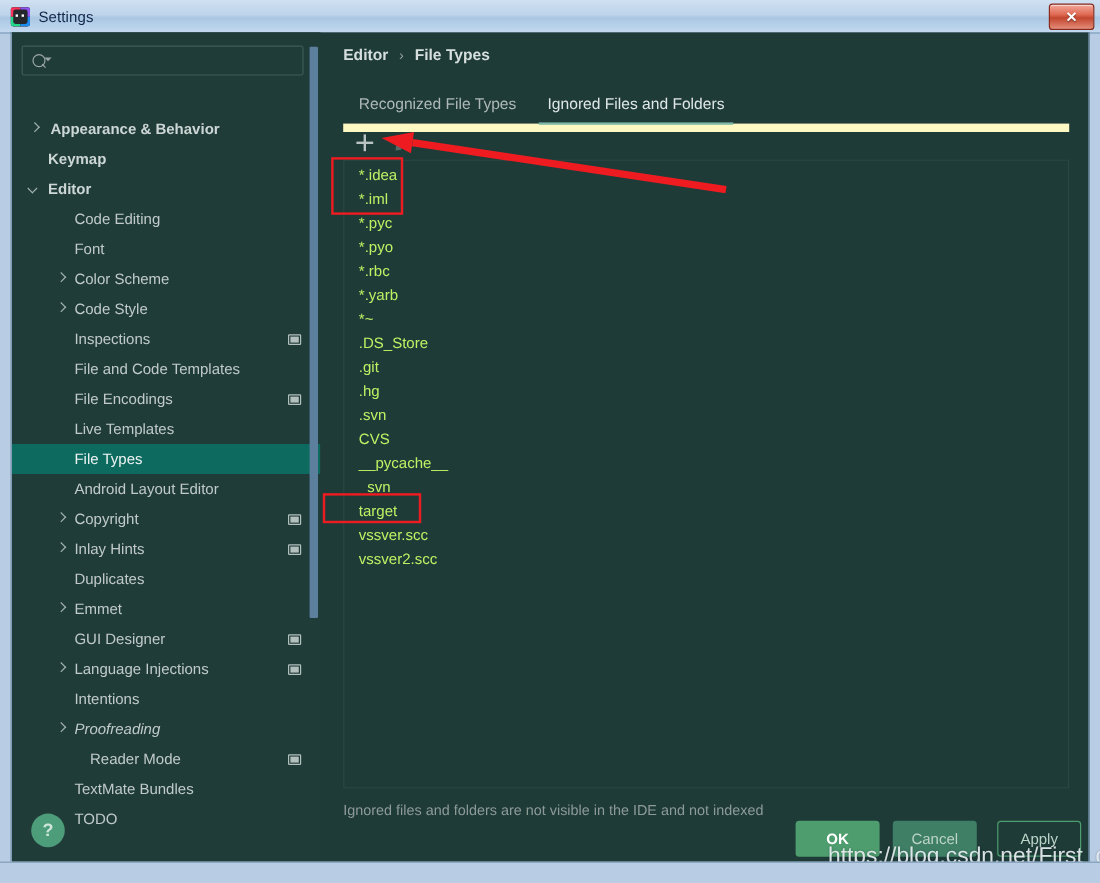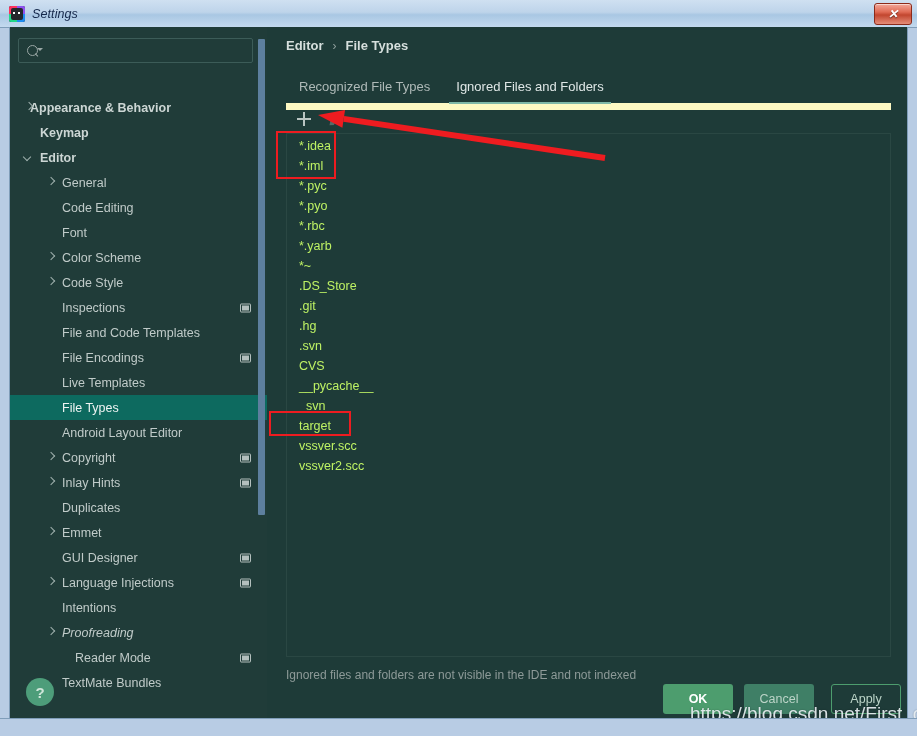--- a/index.html
+++ b/index.html
@@ -13,21 +13,21 @@
     width: 917px; height: 736px;
     background: #b8cce4;
     overflow: hidden;
   }
 
   
   .titlebar {
     position: absolute; left: 0; top: 0; width: 917px; height: 27px;
     background: linear-gradient(to bottom, #cfe0f1 0%, #bed4ea 45%, #a9c7e3 55%, #c3d9ef 100%);
     border-bottom: 1px solid #7f9db9;
-    display: flex; align-items: center; font-style: italic;
+    display: flex; align-items: center;
   }
   .title-icon {
     width: 16px; height: 16px; margin-left: 9px; margin-right: 7px;
     position: relative; flex: 0 0 auto;
     background: #1b1f24; border-radius: 2px;
     overflow: hidden;
   }
   .title-icon .q1 { position:absolute; left:0; top:0; width:8px; height:8px; background:#fe315d; }
   .title-icon .q2 { position:absolute; right:0; top:0; width:8px; height:8px; background:#8f52f0; }
   .title-icon .q3 { position:absolute; left:0; bottom:0; width:8px; height:8px; background:#21d789; }
@@ -266,32 +266,28 @@
           <div class="ring"></div>
             <div class="stem"></div>
             <div class="caret"></div>
         </div>
         <input class="search-input" type="text" placeholder="" style="">
       </div>
 
       <div class="tree" id="tree">
           <div class="tree-item bold">
             <span class="arrow right" style="left: 14px;"></span>
-            <span class="lbl" style="margin-left: 20px;">Appearance &amp; Behavior</span>
+            <span class="lbl" style="margin-left: 32px;">Appearance &amp; Behavior</span>
           </div>
           <div class="tree-item bold">
             <span class="lbl" style="margin-left: 30px;">Keymap</span>
           </div>
           <div class="tree-item bold">
             <span class="arrow down" style="left: 14px;"></span>
             <span class="lbl" style="margin-left: 30px;">Editor</span>
-          </div>
-          <div class="tree-item">
-            <span class="arrow right" style="left: 36px;"></span>
-            <span class="lbl" style="margin-left: 52px;">General</span>
           </div>
           <div class="tree-item">
             <span class="lbl" style="margin-left: 52px;">Code Editing</span>
           </div>
           <div class="tree-item">
             <span class="lbl" style="margin-left: 52px;">Font</span>
           </div>
           <div class="tree-item">
             <span class="arrow right" style="left: 36px;"></span>
             <span class="lbl" style="margin-left: 52px;">Color Scheme</span>

